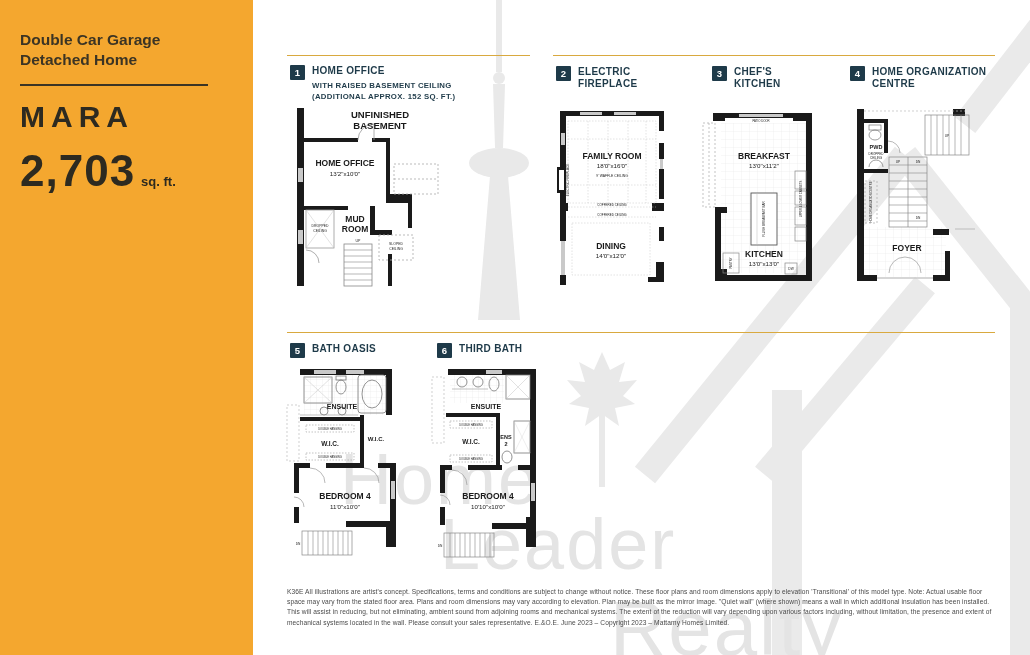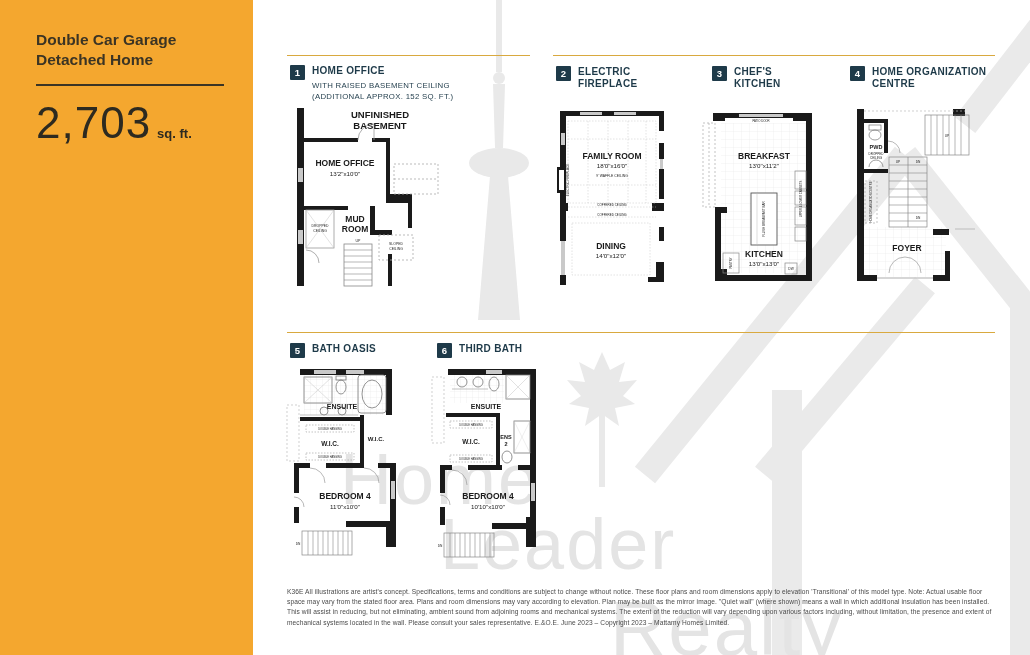--- a/index.html
+++ b/index.html
@@ -3,38 +3,38 @@
 <meta charset="utf-8">
 <style>
   html,body{margin:0;padding:0;background:#fff;}
   .page{position:relative;width:1030px;height:655px;background:#ffffff;overflow:hidden;
         font-family:"Liberation Sans", sans-serif;}
   
   .wm{position:absolute;inset:0;z-index:0;margin-left:10px;}
   .wm-word{position:absolute;color:#e4e4e4;font-weight:400;letter-spacing:2px;}
   
   .sidebar{position:absolute;left:0;top:0;width:253px;height:655px;background:#F4A72F;z-index:3;
-           box-sizing:border-box;padding:30px 20px 0 36px;}
+           box-sizing:border-box;padding:30px 20px 0 20px;}
   .sidebar .subtitle{font-size:15.5px;font-weight:700;color:#3b3424;line-height:1.3;width:160px;}
   .sidebar .rule{width:188px;height:2px;background:#3b3424;margin-top:14px;}
   .sidebar .model{margin-top:12px;font-size:30px;font-weight:700;color:#2d2a20;
                   letter-spacing:6px;line-height:1.25;}
   .sidebar .sqft{margin-top:10px;color:#2d2a20;}
-  .sidebar .sqft .num{font-size:44px;font-weight:400;letter-spacing:1px;}
+  .sidebar .sqft .num{font-size:44px;font-weight:700;letter-spacing:1px;}
   .sidebar .sqft .unit{font-size:13px;font-weight:700;margin-left:6px;}
   
   .content{position:absolute;inset:0;z-index:2;}
   .heading{position:absolute;font-size:16.5px;font-weight:700;letter-spacing:2.6px;color:#1e3a49;}
   .rule-gold{position:absolute;height:1px;background:#d9a93f;}
   .opt{position:absolute;display:flex;align-items:flex-start;}
   .badge{width:15px;height:15px;background:#1e3a49;color:#ffffff;font-size:9.5px;font-weight:700;
          display:flex;align-items:center;justify-content:center;flex:0 0 15px;border-radius:1px;}
   .opt .lbl{margin-left:7px;font-size:10px;font-weight:700;color:#1e3a49;line-height:1.15;
             letter-spacing:0.3px;}
-  .opt .sub{font-size:7.8px;font-weight:400;color:#1e3a49;letter-spacing:0.3px;margin-top:3px;line-height:1.5;}
+  .opt .sub{font-size:7.8px;font-weight:700;color:#1e3a49;letter-spacing:0.3px;margin-top:3px;line-height:1.5;}
   .plan{position:absolute;}
   .plan text{font-family:"Liberation Sans", sans-serif;fill:#1a1a1a;}
   .room{font-weight:700;}
   .disclaimer{position:absolute;left:287px;top:587px;width:706px;font-size:6.6px;color:#4a4a4a;
               line-height:1.55;letter-spacing:0.1px;}
 </style>
 </head>
 <body>
 
 <div class="page">
@@ -69,20 +69,21 @@
     </svg>
     <div class="wm-word" style="left:330px;top:438px;font-size:72px;">Home</div>
     <div class="wm-word" style="left:430px;top:503px;font-size:72px;">Leader</div>
     <div class="wm-word" style="left:600px;top:583px;font-size:78px;">Realty</div>
   </div>
 
   <div class="sidebar">
     <div class="subtitle">Double Car Garage Detached Home</div>
     <div class="rule"></div>
     <div class="model">
+      <div>MARA</div>
     </div>
     <div class="sqft">
       <span class="num">2,703</span><span class="unit">sq. ft.</span>
     </div>
   </div>
 
   <div class="content">
 
     <div class="rule-gold" style="left:287px;top:55px;width:243px;"></div>
 

